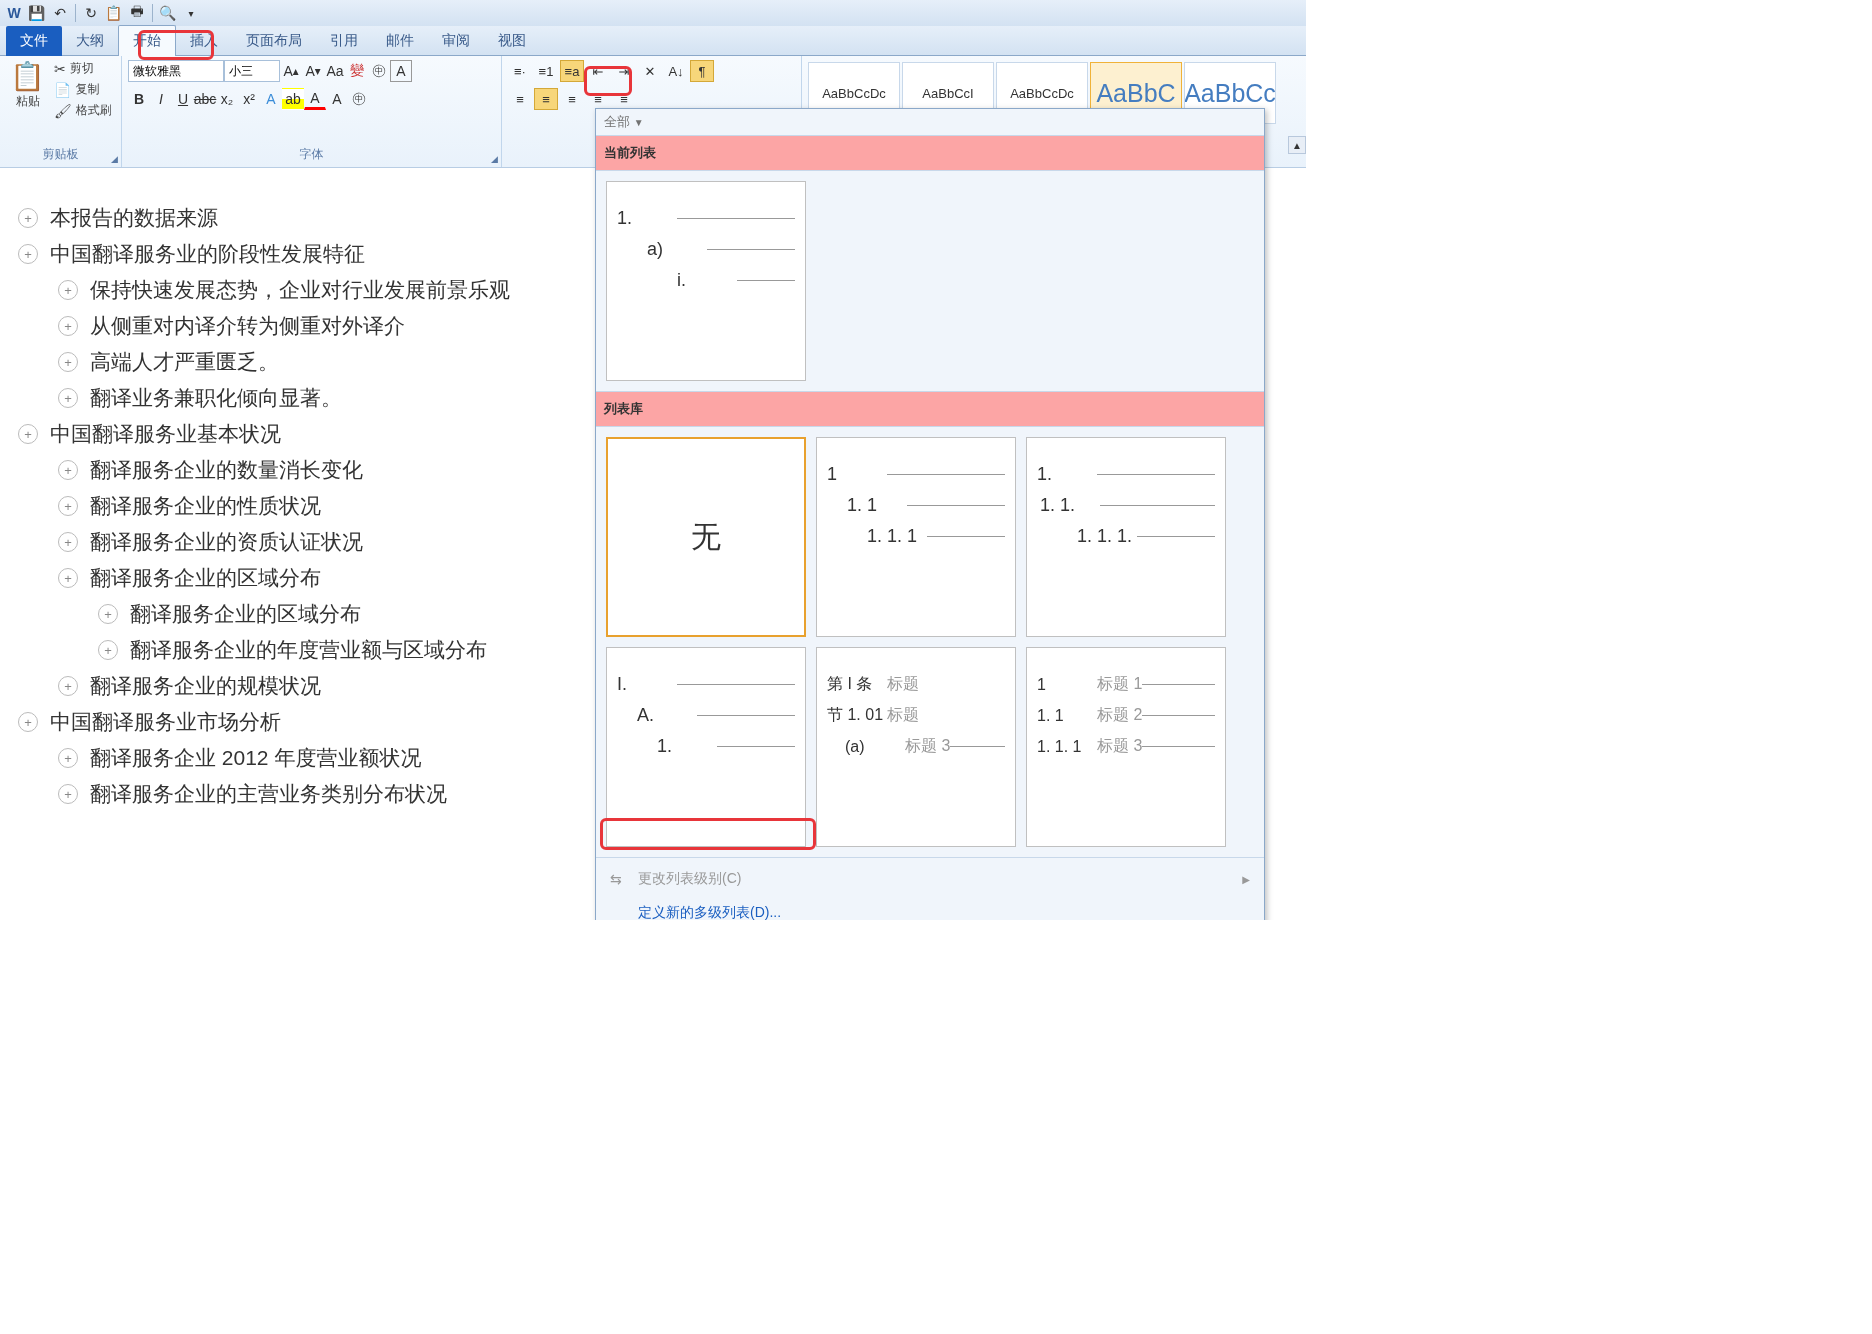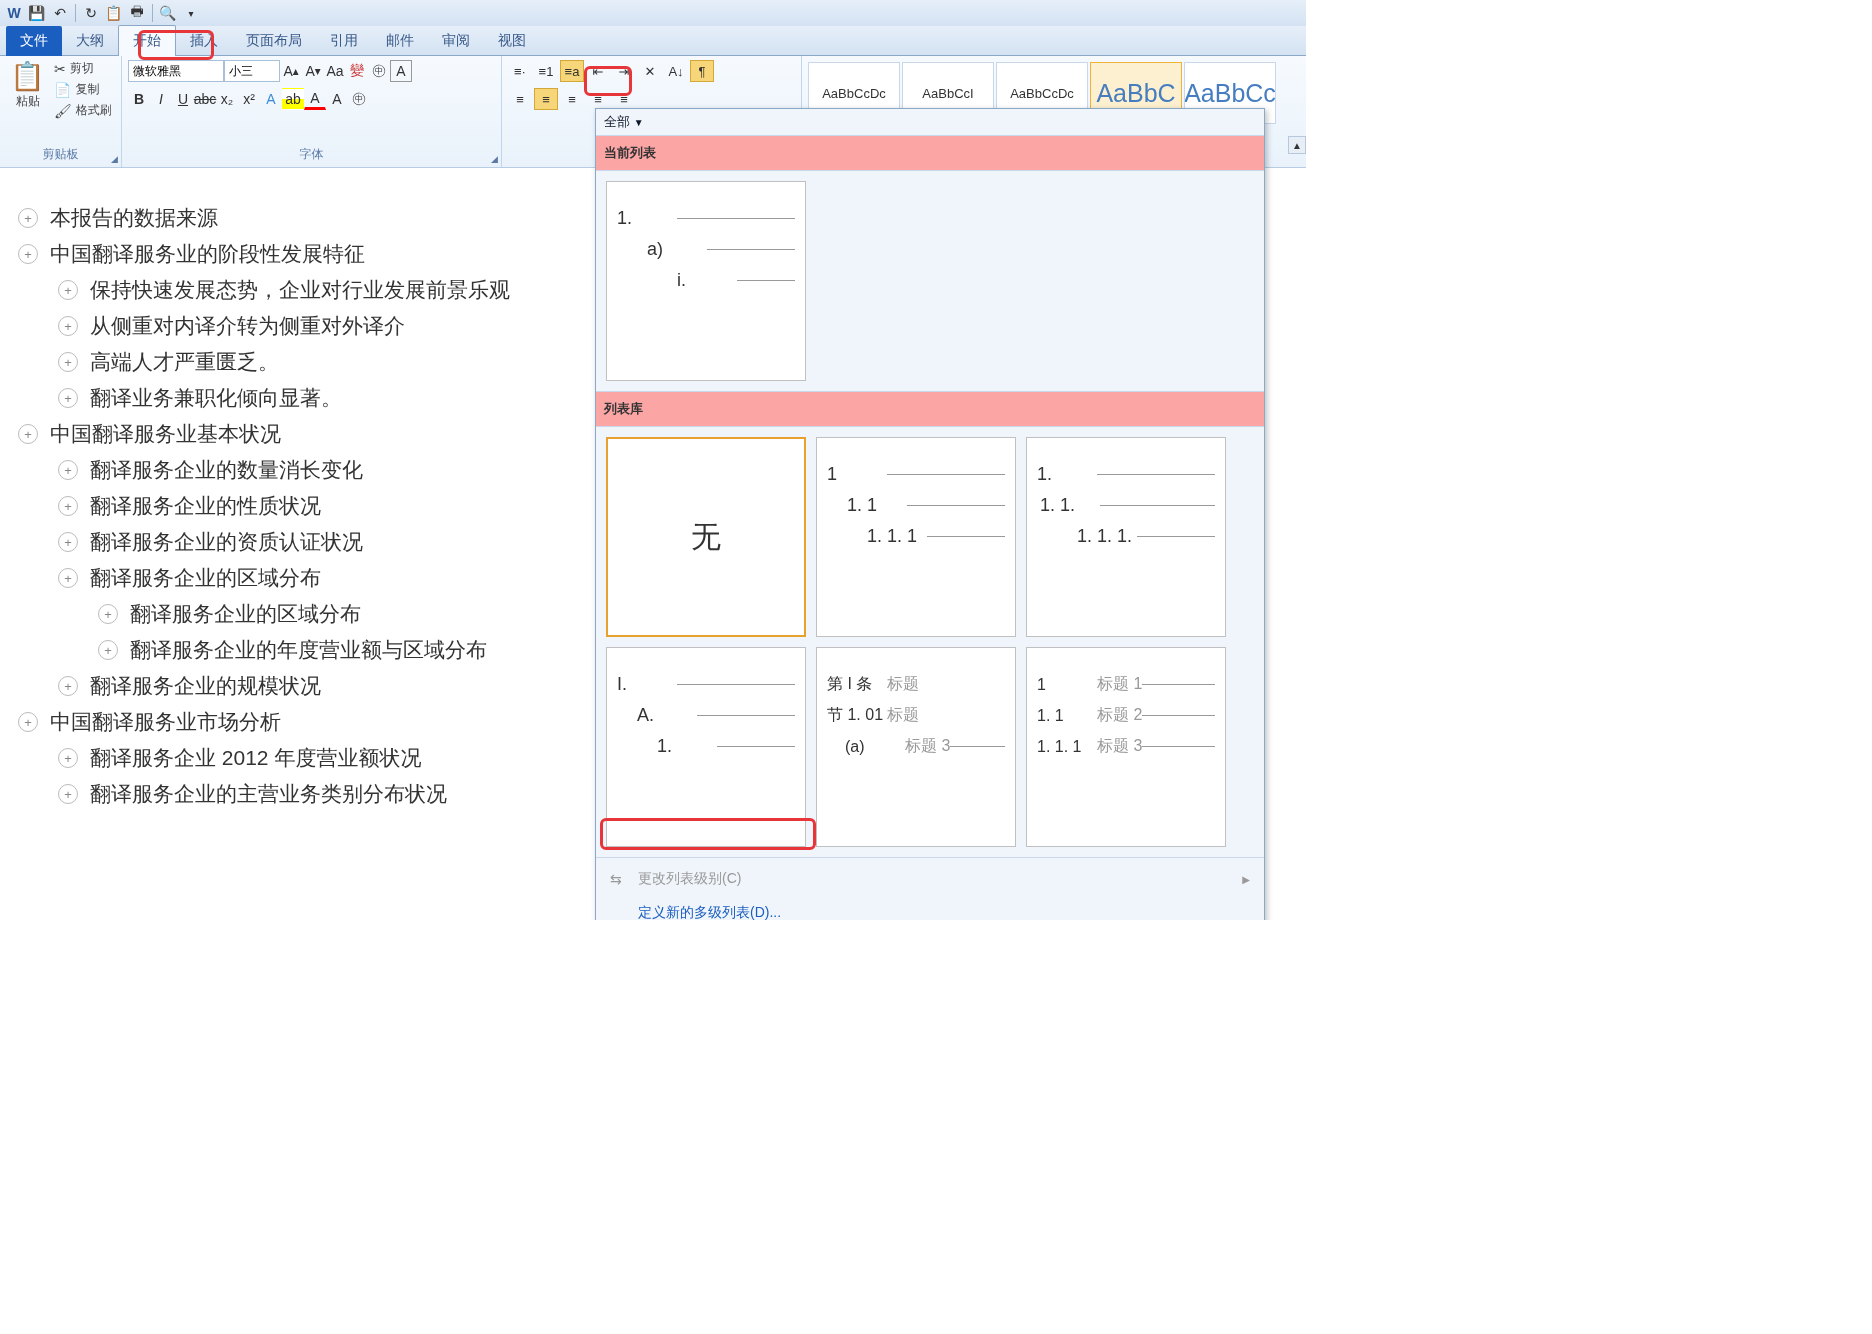--- a/index.html
+++ b/index.html
@@ -54,21 +54,21 @@
 
 .doc{position:absolute;left:18px;top:196px;width:560px}
 .outline-item{display:flex;align-items:center;margin:8px 0;font-size:21px;color:#333}
 .outline-item .plus{width:20px;height:20px;border:1px solid #bbb;border-radius:10px;display:flex;align-items:center;justify-content:center;font-size:13px;color:#888;margin-right:12px;flex-shrink:0}
 .outline-item.l1{margin-left:0}
 .outline-item.l2{margin-left:40px}
 .outline-item.l3{margin-left:80px}
 .outline-item .txt{text-decoration-color:#888;text-underline-offset:3px}
 
 .dropdown{position:absolute;left:595px;top:108px;width:670px;background:#f0f5fb;border:1px solid #8ba8c9;box-shadow:2px 2px 6px rgba(0,0,0,0.25)}
-.dd-head{padding:4px 8px;font-size:13px;color:#0f172a;cursor:pointer}
+.dd-head{padding:4px 8px;font-size:13px;color:#737373;cursor:pointer}
 .dd-head .tri{font-size:10px}
 .dd-section-title{padding:8px 8px;font-size:13px;font-weight:bold;background:#fca5a5;border-top:1px solid #c8d8ea;border-bottom:1px solid #c8d8ea}
 .dd-current{padding:10px}
 .list-preview{width:200px;height:200px;border:1px solid #c0c0c0;background:#fff;padding:16px 10px;font-size:18px}
 .list-preview.sel{border:2px solid #e8a12e}
 .list-preview.sm{width:200px;height:200px}
 .list-preview .row{display:flex;align-items:center;margin:10px 0}
 .list-preview .num{min-width:60px}
 .list-preview .line{flex:1;height:1px;background:#999}
 .list-preview .gray{color:#999}

